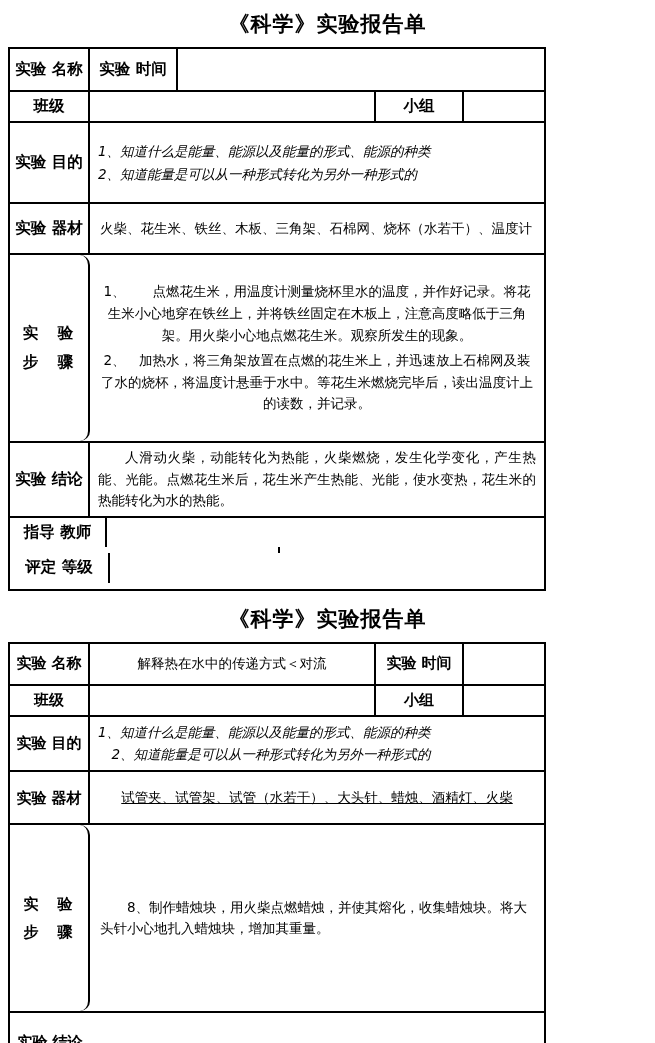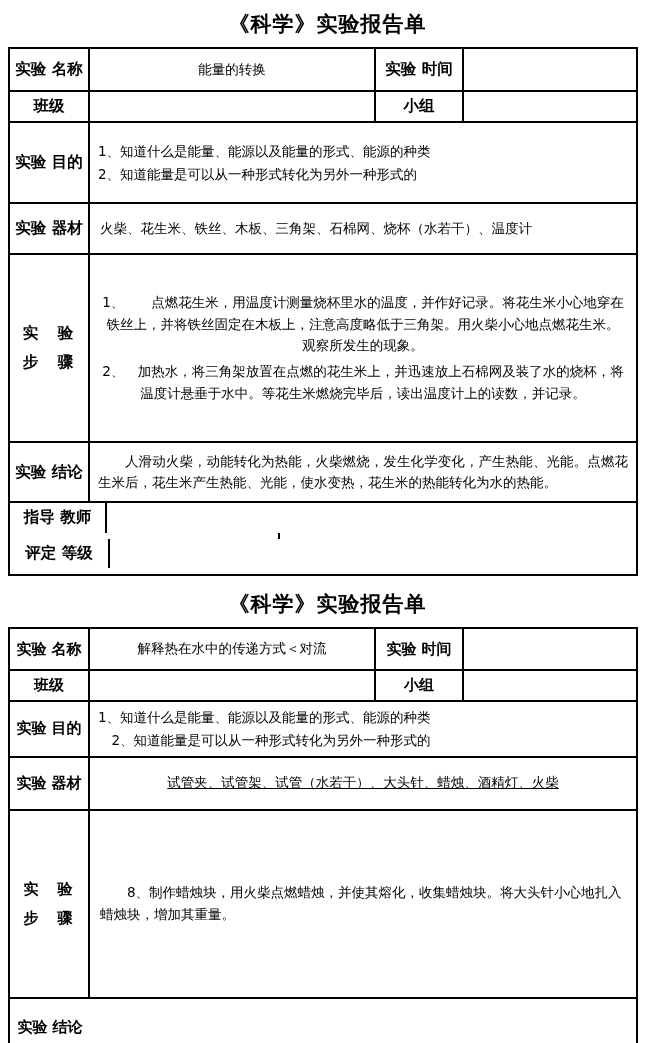--- a/index.html
+++ b/index.html
@@ -13,21 +13,21 @@
   .title {
     text-align: center;
     font-size: 21px;
     font-weight: bold;
     letter-spacing: 1px;
     margin: 4px 0 9px 0;
   }
   .report2 .title { margin-top: 14px; }
   .grid {
     border: 2px solid #000;
-    width: 630px;
+    width: 538px;
   }
   .row { display: flex; border-bottom: 2px solid #000; align-items: stretch; }
   .row:last-child { border-bottom: none; flex-direction: column; }
   .cell {
     border-right: 2px solid #000;
     display: flex;
     flex-direction: column;
     justify-content: center;
     padding: 3px 6px;
     overflow: hidden;
@@ -58,26 +58,26 @@
   .report1 .r6 { min-height: 60px; }
   .report1 .r7 { min-height: 40px; }
   .report2 .r1 { min-height: 42px; }
   .report2 .r2 { min-height: 31px; }
   .report2 .r3 { min-height: 49px; }
   .report2 .r4 { min-height: 53px; }
   .report2 .r5 { min-height: 188px; }
   .report2 .r6 { min-height: 60px; }
   .report2 .r7 { min-height: 40px; }
   
-  .steps-label { white-space: pre-line; line-height: 1.9; letter-spacing: 2px; }
+  .steps-label { white-space: pre-line; line-height: 1.9; letter-spacing: 2px; border-radius: 10px; }
   
   .steps-cell { padding: 6px 10px; }
   .report1 .steps-cell p { text-align: center; margin: 2px 0; }
   .report2 .steps-cell p { text-align: left; text-indent: 2em; margin: 2px 0; }
-  .purpose-cell { padding: 4px 8px; }
+  .purpose-cell { padding: 4px 8px; font-style: italic; }
   .purpose-cell div { line-height: 1.7; }
   .report2 .purpose-cell div:nth-child(2) { padding-left: 1em; }
   .materials-cell { padding: 4px 10px; border-radius: 9px; }
   .report2 .materials-cell { text-align: right; align-items: center; text-decoration: underline; }
   .conclusion-cell { padding: 4px 8px; }
   .report1 .conclusion-cell { text-align: justify; }
   .report1 .conclusion-cell .ind { text-indent: 2em; }
   
   .report1 .b1 { width: 97px; flex: none; }
   .report1 .b2 { width: 270px; flex: none; }
@@ -93,21 +93,20 @@
 <body>
 
 <div class="page">
 
   <section class="report report1">
     <h1 class="title">《科学》实验报告单</h1>
     <div class="grid">
 
       <div class="row r1">
         <div class="cell label c1">实验 名称</div>
-        <div class="cell value c2 center-text">能量的转换</div>
         <div class="cell label c3">实验 时间</div>
         <div class="cell value c4"></div>
       </div>
 
       <div class="row r2">
         <div class="cell label c1">班级</div>
         <div class="cell value c2"></div>
         <div class="cell label c3">小组</div>
         <div class="cell value c4"></div>
       </div>

